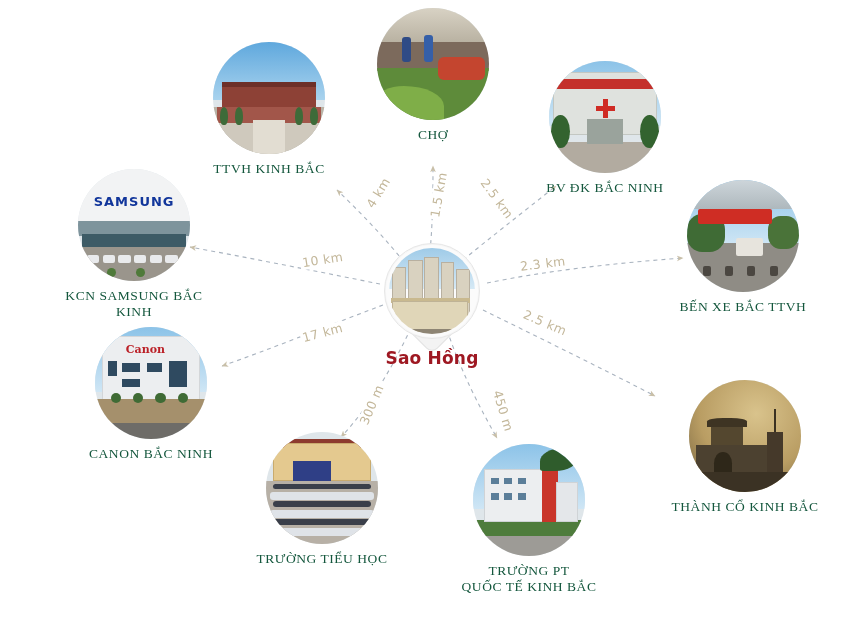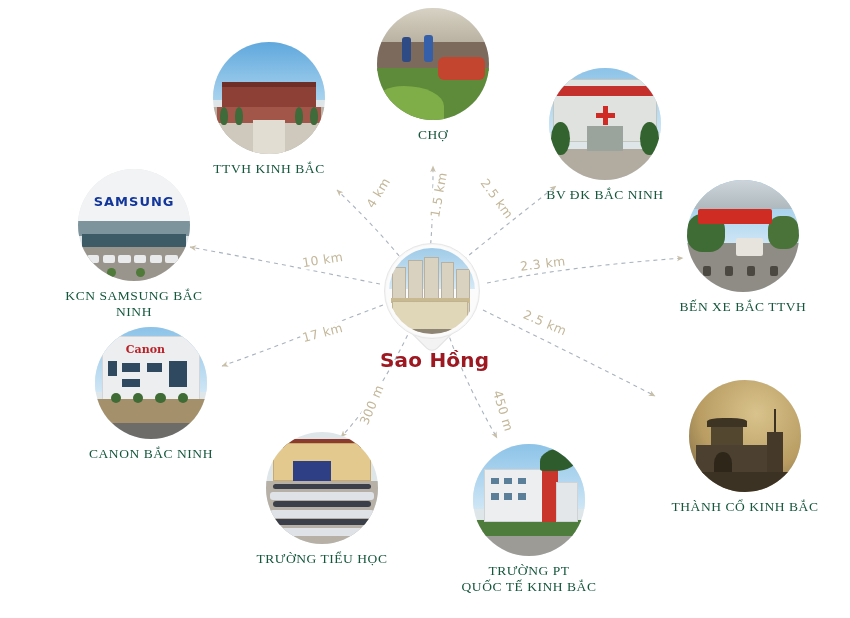--- a/index.html
+++ b/index.html
@@ -109,21 +109,21 @@
     width: 86px; height: 86px;
     border-radius: 50%;
     overflow: hidden;
   }
   #center .title {
     position: relative;
     margin-top: 1px;
     color: #9e1822;
     font-family: "DejaVu Sans", "Liberation Sans", sans-serif;
     font-weight: bold;
-    font-size: 20px;
+    font-size: 17px;
     letter-spacing: 0.2px;
     white-space: nowrap;
   }
 
   
   .sky      { position:absolute; left:0; top:0; right:0; height:58%; background:linear-gradient(#8cc3e8,#cfe6f5); }
   .sky-deep { position:absolute; left:0; top:0; right:0; height:52%; background:linear-gradient(#5fa8dd,#a9d3ee); }
   .ground   { position:absolute; left:0; bottom:0; right:0; height:42%; background:#b9b3a6; }
 
   
@@ -283,21 +283,21 @@
         <div class="veg"></div>
           <div class="veg2"></div>
         <div class="fruit"></div>
           <div class="p1"></div>
           <div class="p2"></div>
       </div>
     </div>
     <div class="cap">CHỢ</div>
   </div>
 
-  <div class="poi" style="left:530px; top:68px;">
+  <div class="poi" style="left:530px; top:61px;">
     <div class="thumb">
       <div class="scene bv">
         <div class="sky"></div>
           <div class="yard"></div>
         <div class="bldg"></div>
           <div class="band"></div>
         <div class="cross-v"></div>
           <div class="cross-h"></div>
         <div class="gate"></div>
         <div class="tree" style="left:2%"></div>
@@ -415,21 +415,21 @@
         <div class="car" style="left:8%"></div>
           <div class="car" style="left:22%"></div>
         <div class="car" style="left:36%"></div>
           <div class="car" style="left:50%"></div>
         <div class="car" style="left:64%"></div>
           <div class="car" style="left:78%"></div>
         <div class="bush" style="left:26%"></div>
           <div class="bush" style="left:52%"></div>
       </div>
     </div>
-    <div class="cap">KCN SAMSUNG BẮC NINH</div>
+    <div class="cap">KCN SAMSUNG BẮC KINH</div>
   </div>
 
   <div id="center">
     <div class="pinwrap">
       <div class="pintail"></div>
       <div class="pinring"></div>
       <div class="pinimg">
         <div class="scene sh">
           <div class="sky"></div>
           <div class="tw" style="left:4%;  top:22%; width:16%; height:56%"></div>

